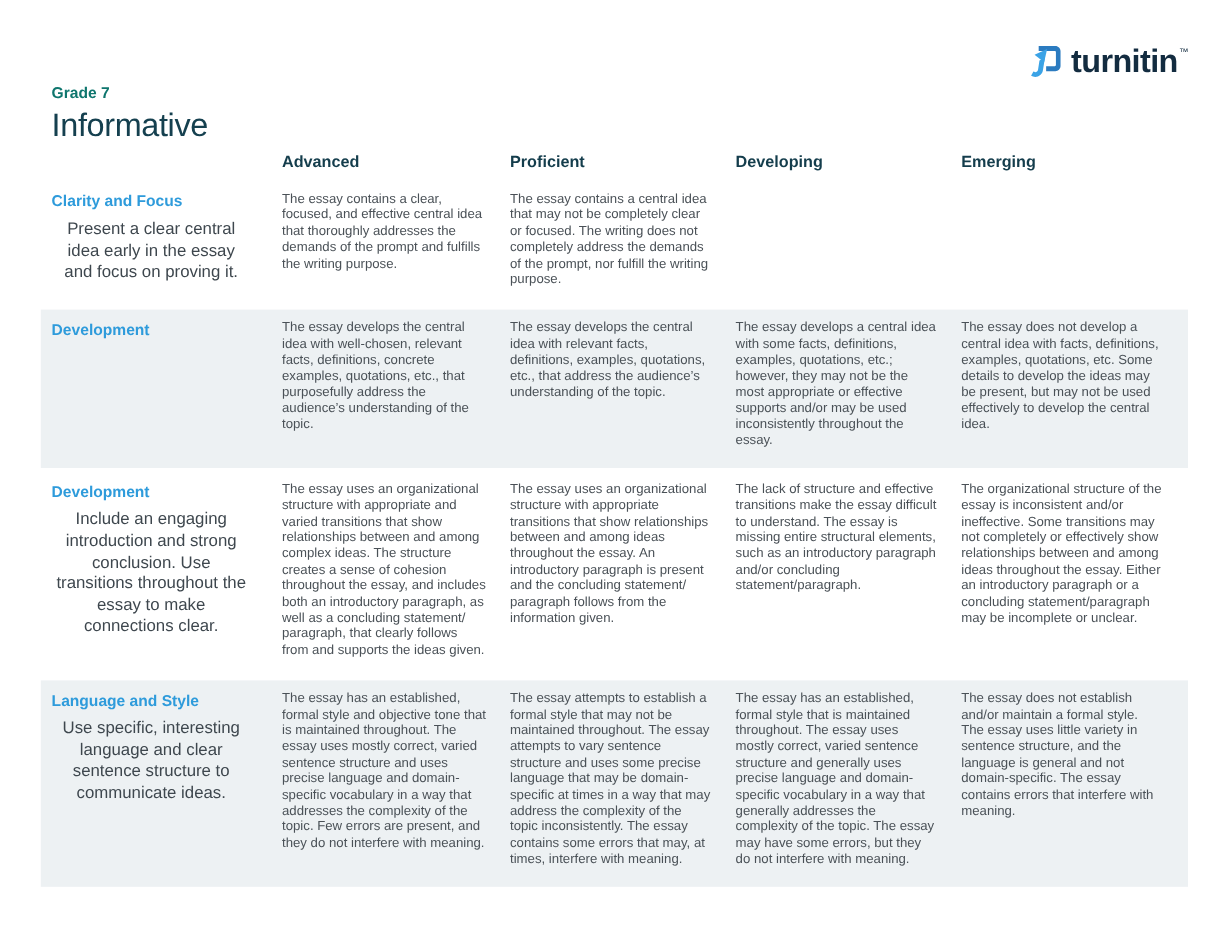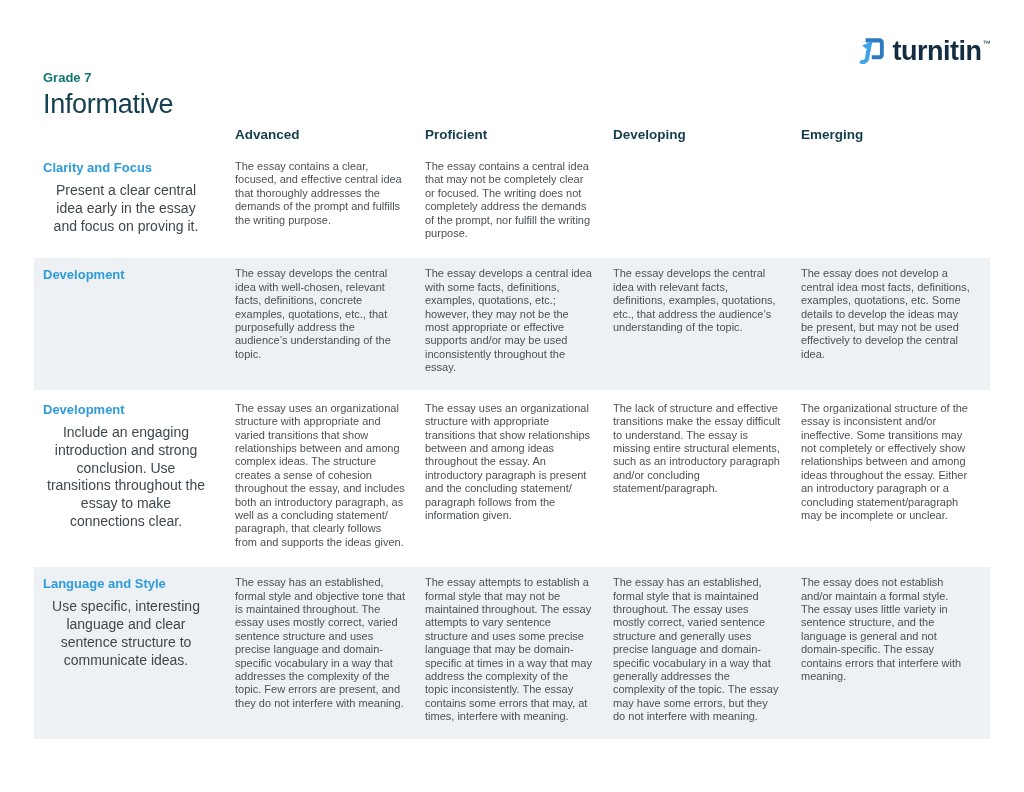--- a/index.html
+++ b/index.html
@@ -81,23 +81,23 @@
       </div>
       <div class="cell">The essay contains a clear, focused, and effective central idea that thoroughly addresses the demands of the prompt and fulfills the writing purpose.</div>
       <div class="cell">The essay contains a central idea that may not be completely clear or focused. The writing does not completely address the demands of the prompt, nor fulfill the writing purpose.</div>
     </div>
 
     <div class="grid-row rubric-row shaded">
       <div class="label-cell">
         <div class="row-label">Development</div>
       </div>
       <div class="cell">The essay develops the central idea with well-chosen, relevant facts, definitions, concrete examples, quotations, etc., that purposefully address the audience’s understanding of the topic.</div>
+      <div class="cell">The essay develops the central idea with relevant facts, definitions, examples, quotations, etc., that address the audience’s understanding of the topic.</div>
       <div class="cell">The essay develops a central idea with some facts, definitions, examples, quotations, etc.; however, they may not be the most appropriate or effective supports and/or may be used inconsistently throughout the essay.</div>
-      <div class="cell">The essay develops the central idea with relevant facts, definitions, examples, quotations, etc., that address the audience’s understanding of the topic.</div>
-      <div class="cell">The essay does not develop a central idea most facts, definitions, examples, quotations, etc. Some details to develop the ideas may be present, but may not be used effectively to develop the central idea.</div>
+      <div class="cell">The essay does not develop a central idea with facts, definitions, examples, quotations, etc. Some details to develop the ideas may be present, but may not be used effectively to develop the central idea.</div>
     </div>
 
     <div class="grid-row rubric-row">
       <div class="label-cell">
         <div class="row-label">Development</div>
         <div class="row-desc">Include an engaging introduction and strong conclusion. Use transitions throughout the essay to make connections clear.</div>
       </div>
       <div class="cell">The essay uses an organizational structure with appropriate and varied transitions that show relationships between and among complex ideas. The structure creates a sense of cohesion throughout the essay, and includes both an introductory paragraph, as well as a concluding statement/ paragraph, that clearly follows from and supports the ideas given.</div>
       <div class="cell">The essay uses an organizational structure with appropriate transitions that show relationships between and among ideas throughout the essay. An introductory paragraph is present and the concluding statement/ paragraph follows from the information given.</div>
       <div class="cell">The lack of structure and effective transitions make the essay difficult to understand. The essay is missing entire structural elements, such as an introductory paragraph and/or concluding statement/paragraph.</div>

